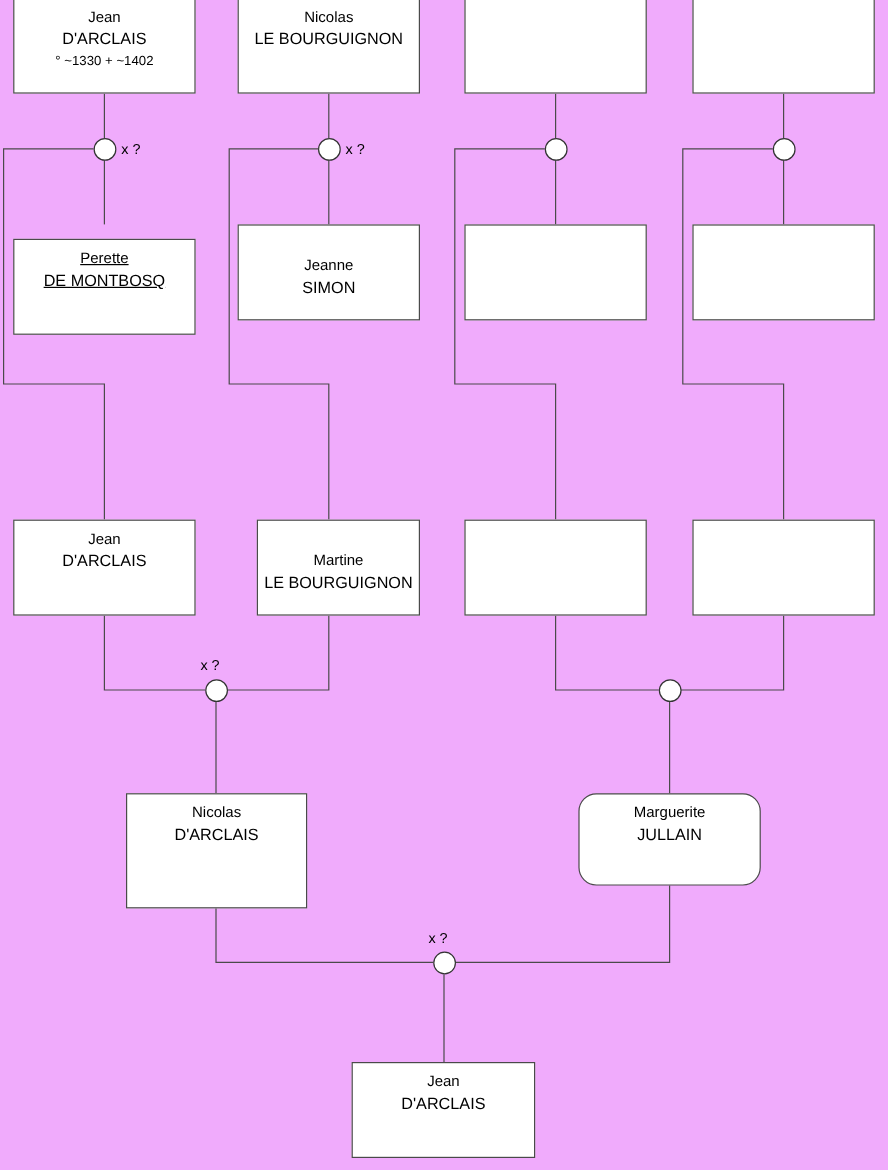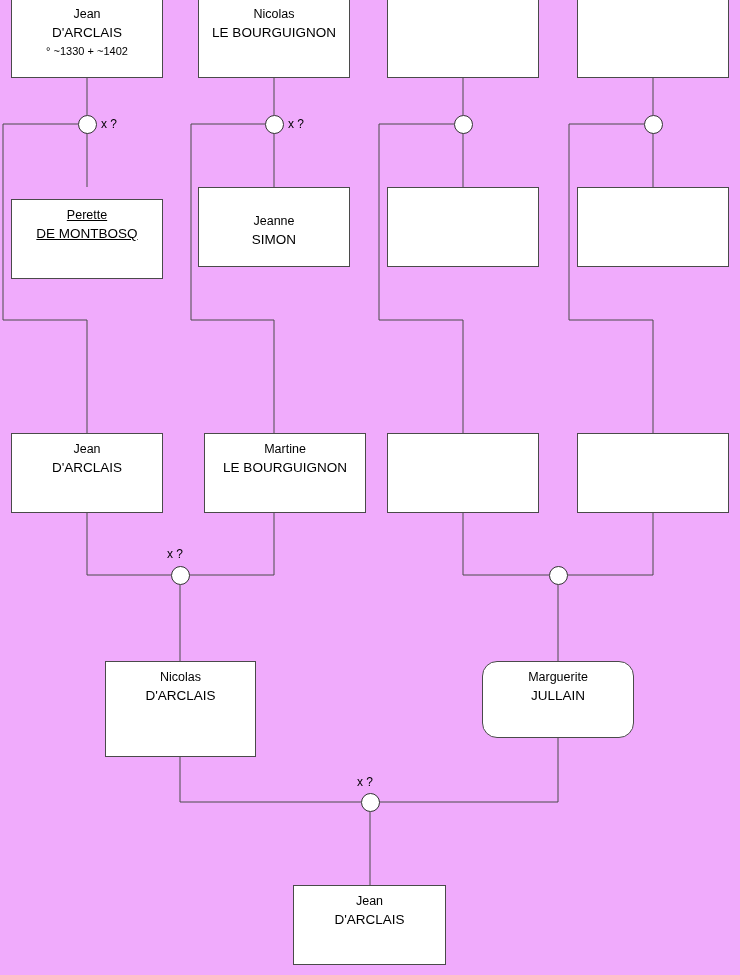--- a/index.html
+++ b/index.html
@@ -130,21 +130,21 @@
         <div class="person-surname"></div>
       </div>
       <div class="person-box" style="left: 577px; top: 187px; width: 152px; height: 80px;">
         <div class="person-given"></div>
         <div class="person-surname"></div>
       </div>
       <div class="person-box" style="left: 11px; top: 433px; width: 152px; height: 80px;">
         <div class="person-given">Jean</div>
         <div class="person-surname">D'ARCLAIS</div>
       </div>
-      <div class="person-box" style="left: 204px; top: 433px; width: 162px; height: 80px;">
+      <div class="person-box" style="left: 214px; top: 433px; width: 136px; height: 80px; justify-content: center;">
         <div class="person-given">Martine</div>
         <div class="person-surname">LE BOURGUIGNON</div>
       </div>
       <div class="person-box" style="left: 387px; top: 433px; width: 152px; height: 80px;">
         <div class="person-given"></div>
         <div class="person-surname"></div>
       </div>
       <div class="person-box" style="left: 577px; top: 433px; width: 152px; height: 80px;">
         <div class="person-given"></div>
         <div class="person-surname"></div>

